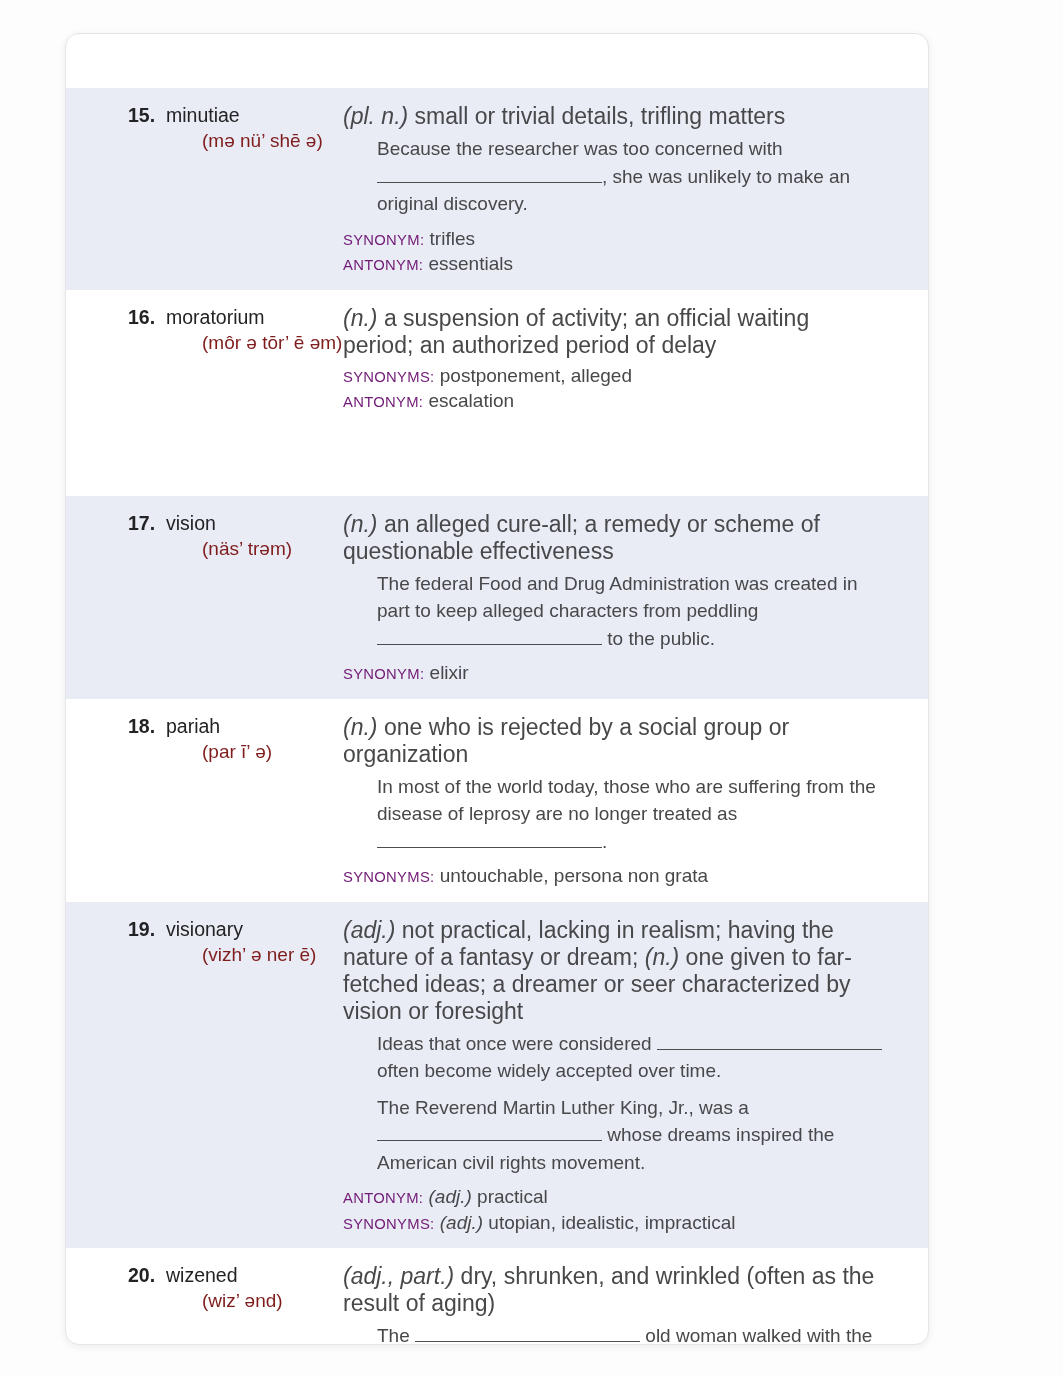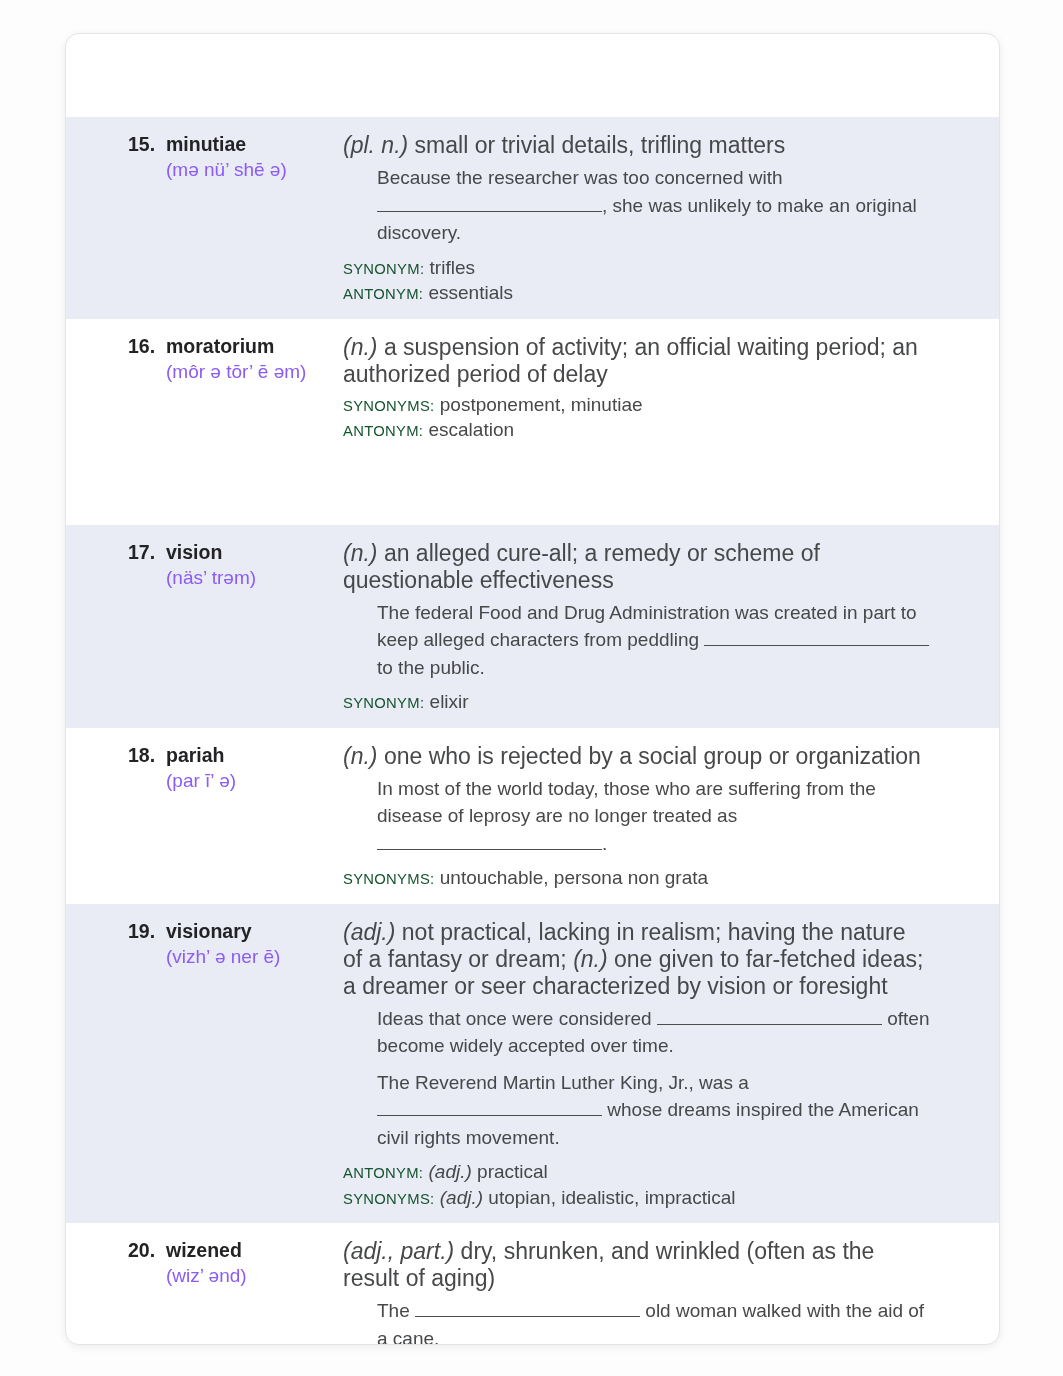--- a/index.html
+++ b/index.html
@@ -4,27 +4,27 @@
 <style>
   html,body{margin:0;padding:0;}
   body{
     width:1063px;height:1376px;
     background:#fdfdfe;
     font-family:"Liberation Sans","DejaVu Sans",sans-serif;
     overflow:hidden;
   }
   .card{
     position:absolute;left:65px;top:33px;
-    width:935px;height:1312px;
+    width:864px;height:1312px;
     background:#ffffff;
     border:1px solid #e5e5e9;
     border-radius:14px;
     box-shadow:0 2px 8px rgba(0,0,0,0.07);
     box-sizing:border-box;
-    padding-top:83px;
+    padding-top:54px;
     overflow:hidden;
   }
   .entry{
     display:grid;
     grid-template-columns:215px 1fr;
     padding:15px 45px 12px 62px;
     box-sizing:border-box;
     color:#47484a;
   }
   .entry.shaded{background:#e9ebf5;}
@@ -37,45 +37,45 @@
   .headword{
     display:grid;
     grid-template-columns:38px 1fr;
     column-gap:0;
     align-content:start;
   }
   .num{
     font-weight:bold;color:#232325;font-size:19.5px;line-height:25px;
   }
   .word{
-    font-weight:bold;color:#232325;font-size:19.5px;line-height:25px;
+    font-weight:normal;color:#232325;font-size:19.5px;line-height:25px;
     grid-column:2;
   }
   .pron{
     grid-column:2;
-    font-size:19px;line-height:25px;color:#8b5cf6;
+    font-size:19px;line-height:25px;color:#7f1d1d;margin-left:36px;
   }
   .body-col{max-width:588px;}
   .definition{
     margin:0 0 5px 0;
     font-size:23px;line-height:27px;
   }
   .sentence{
     margin:2px 0 9px 34px;
     font-size:19px;line-height:27.5px;
   }
   .relations{margin-top:3px;}
   .relation{
     margin:0;
     font-size:19px;line-height:23.5px;
   }
   .rel-label{
     font-size:14.8px;
     letter-spacing:.02em;
-    color:#14532d;
+    color:#701a75;
   }
   .italic{font-style:italic;}
   .blank{
     display:inline-block;
     width:225px;
     height:0.85em;
     border-bottom:1.8px solid #4b4c4e;
     vertical-align:baseline;
   }
 </style>
@@ -104,21 +104,21 @@
 
   <div class="entry">
     <div class="headword">
       <span class="num">16.</span>
       <span class="word">moratorium</span>
       <span class="pron">(môr ə tōr’ ē əm)</span>
     </div>
     <div class="body-col">
       <p class="definition"><span class="italic">(n.)</span><span> a suspension of activity; an official waiting period; an authorized period of delay</span></p>
       <div class="relations">
-            <p class="relation"><span class="rel-label">SYNONYMS:</span><span> postponement, minutiae</span></p>
+            <p class="relation"><span class="rel-label">SYNONYMS:</span><span> postponement, alleged</span></p>
             <p class="relation"><span class="rel-label">ANTONYM:</span><span> escalation</span></p>
           </div>
     </div>
   </div>
 
   <div class="entry shaded">
     <div class="headword">
       <span class="num">17.</span>
       <span class="word">vision</span>
       <span class="pron">(näs’ trəm)</span>

